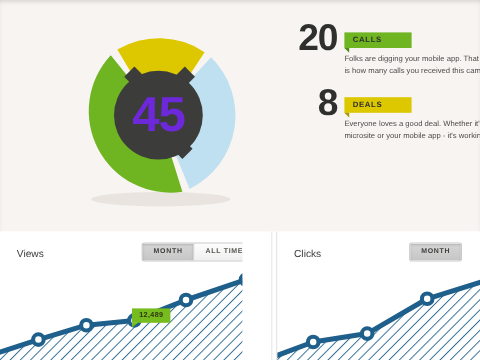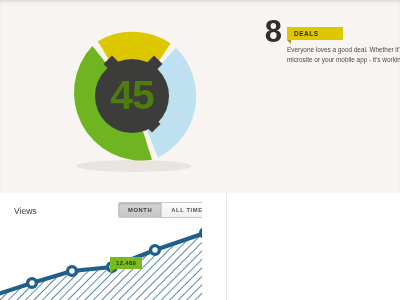--- a/index.html
+++ b/index.html
@@ -19,21 +19,21 @@
 
   
   #donut-wrap {
     position:absolute; left:48px; top:12px; width:168px; height:168px;
   }
   #donut-svg { display:block; width:168px; height:168px; }
 
   #donut-center-label {
     position:absolute; left:0; top:0; width:168px; height:168px;
     display:flex; align-items:center; justify-content:center;
-    color:#4d7c0f;
+    color:#6d28d9;
     font-size:41px;
     font-weight:bold;
     letter-spacing:-1px;
     line-height:1;
     padding-bottom:2px;
     pointer-events:none;
   }
 
   
   #metrics {
@@ -162,20 +162,27 @@
         <rect x="100" y="46" width="12" height="12" transform="rotate(45 106 52)"></rect>
         <rect x="98" y="106" width="12" height="12" transform="rotate(-45 104 112)"></rect>
       </g>
       <circle cx="84" cy="84" r="37" fill="#3c3c3a"></circle>
     </svg>
     <div id="donut-center-label">45</div>
   </div>
 
   <div id="metrics">
 
+    <div class="metric">
+      <div class="metric-number">20</div>
+      <div class="metric-body">
+        <div class="metric-badge" style="--tail:#4f8c12; background:#6fb522;">CALLS</div>
+        <div class="metric-desc">Folks are digging your mobile app. That number above is how many calls you received this campaign.</div>
+      </div>
+    </div>
 
 
     <div class="metric">
       <div class="metric-number">8</div>
       <div class="metric-body">
         <div class="metric-badge" style="--tail:#a89700; background:#ddc800;">DEALS</div>
         <div class="metric-desc">Everyone loves a good deal. Whether it's on your microsite or your mobile app - it's working.</div>
       </div>
     </div>
 
@@ -206,13 +213,36 @@
         <circle cx="72" cy="48" r="4.4" fill="#ffffff" stroke="#1f5f8b" stroke-width="3.4"></circle>
         <circle cx="112" cy="44" r="4.4" fill="#ffffff" stroke="#1f5f8b" stroke-width="3.4"></circle>
         <circle cx="155" cy="27" r="4.4" fill="#ffffff" stroke="#1f5f8b" stroke-width="3.4"></circle>
         <circle cx="205" cy="10" r="4.4" fill="#ffffff" stroke="#1f5f8b" stroke-width="3.4"></circle>
       </g>
     </svg>
 
     <div class="tooltip" id="tooltip-views">12,489</div>
   </div>
 
+  <div class="panel" id="panel-clicks">
+    <div class="panel-title">Clicks</div>
+
+    <div class="toggle" id="toggle-clicks">
+      <div class="toggle-btn active">MONTH</div>
+    </div>
+
+    <svg class="chart-svg" width="170" height="77" viewBox="0 0 170 77">
+      <defs>
+        <pattern id="hatchClicks" width="6" height="6" patternTransform="rotate(45)" patternUnits="userSpaceOnUse">
+          <line x1="0" y1="0" x2="0" y2="6" stroke="#1f5f8b" stroke-width="1.6"></line>
+        </pattern>
+      </defs>
+      <path d="M -5 75 L 30 62 L 75 55 L 125 26 L 170 12 L 170 77 L -5 77 Z" fill="url(#hatchClicks)" opacity="0.92"></path>
+      <polyline points="-5,75 30,62 75,55 125,26 170,12" fill="none" stroke="#1f5f8b" stroke-width="4.2" stroke-linejoin="round" stroke-linecap="round"></polyline>
+      <g>
+        <circle cx="30" cy="62" r="4.4" fill="#ffffff" stroke="#1f5f8b" stroke-width="3.4"></circle>
+        <circle cx="75" cy="55" r="4.4" fill="#ffffff" stroke="#1f5f8b" stroke-width="3.4"></circle>
+        <circle cx="125" cy="26" r="4.4" fill="#ffffff" stroke="#1f5f8b" stroke-width="3.4"></circle>
+      </g>
+    </svg>
+
+  </div>
 </div>
 
 </body></html>

